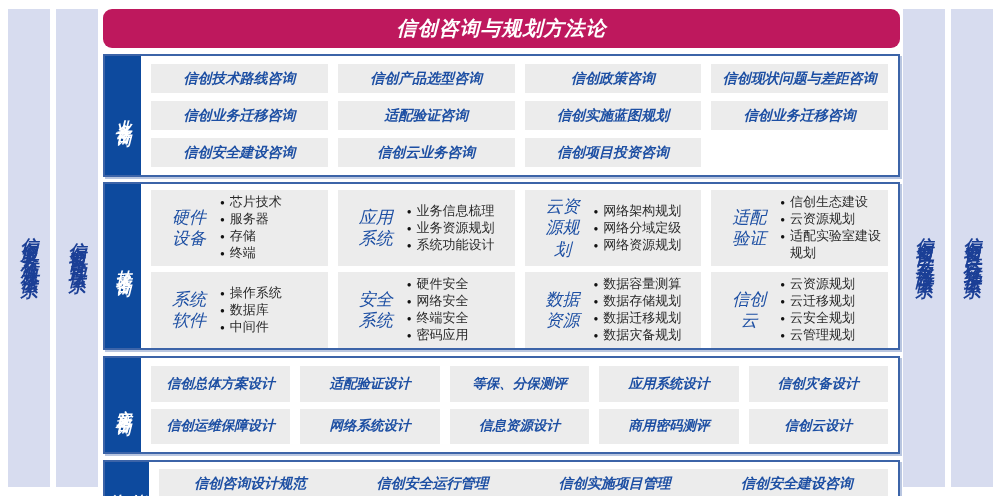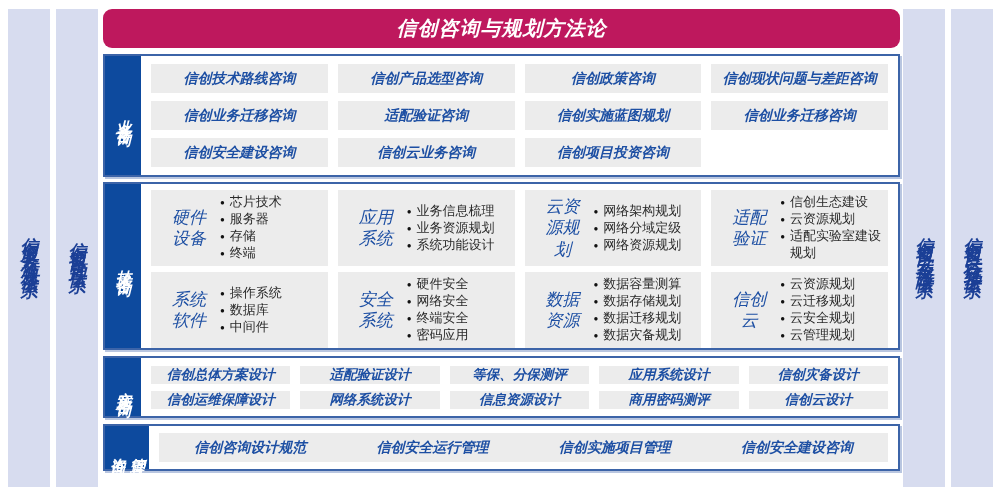--- a/index.html
+++ b/index.html
@@ -43,21 +43,21 @@
   }
 
   .section {
     border: 2px solid #3c64a8;
     box-shadow: 2px 2px 0 #b9c6e0;
     background: #ffffff;
     display: flex;
   }
   .sec1 { height: 123px; margin-bottom: 5px; }
   .sec2 { height: 168px; margin-bottom: 6px; }
-  .sec3 { height: 62px;  margin-bottom: 6px; }
+  .sec3 { height: 98px;  margin-bottom: 6px; }
   .sec4 { height: 47px; }
 
   .sec-label {
     width: 36px; background: #0d4a9e; flex: 0 0 auto;
     display: flex; align-items: center; justify-content: center;
   }
   .sec-label .vtext {
     writing-mode: vertical-rl; text-orientation: upright;
     color: #ffffff; font-weight: bold; font-style: italic;
     font-size: 15px; letter-spacing: 4px; white-space: nowrap;

